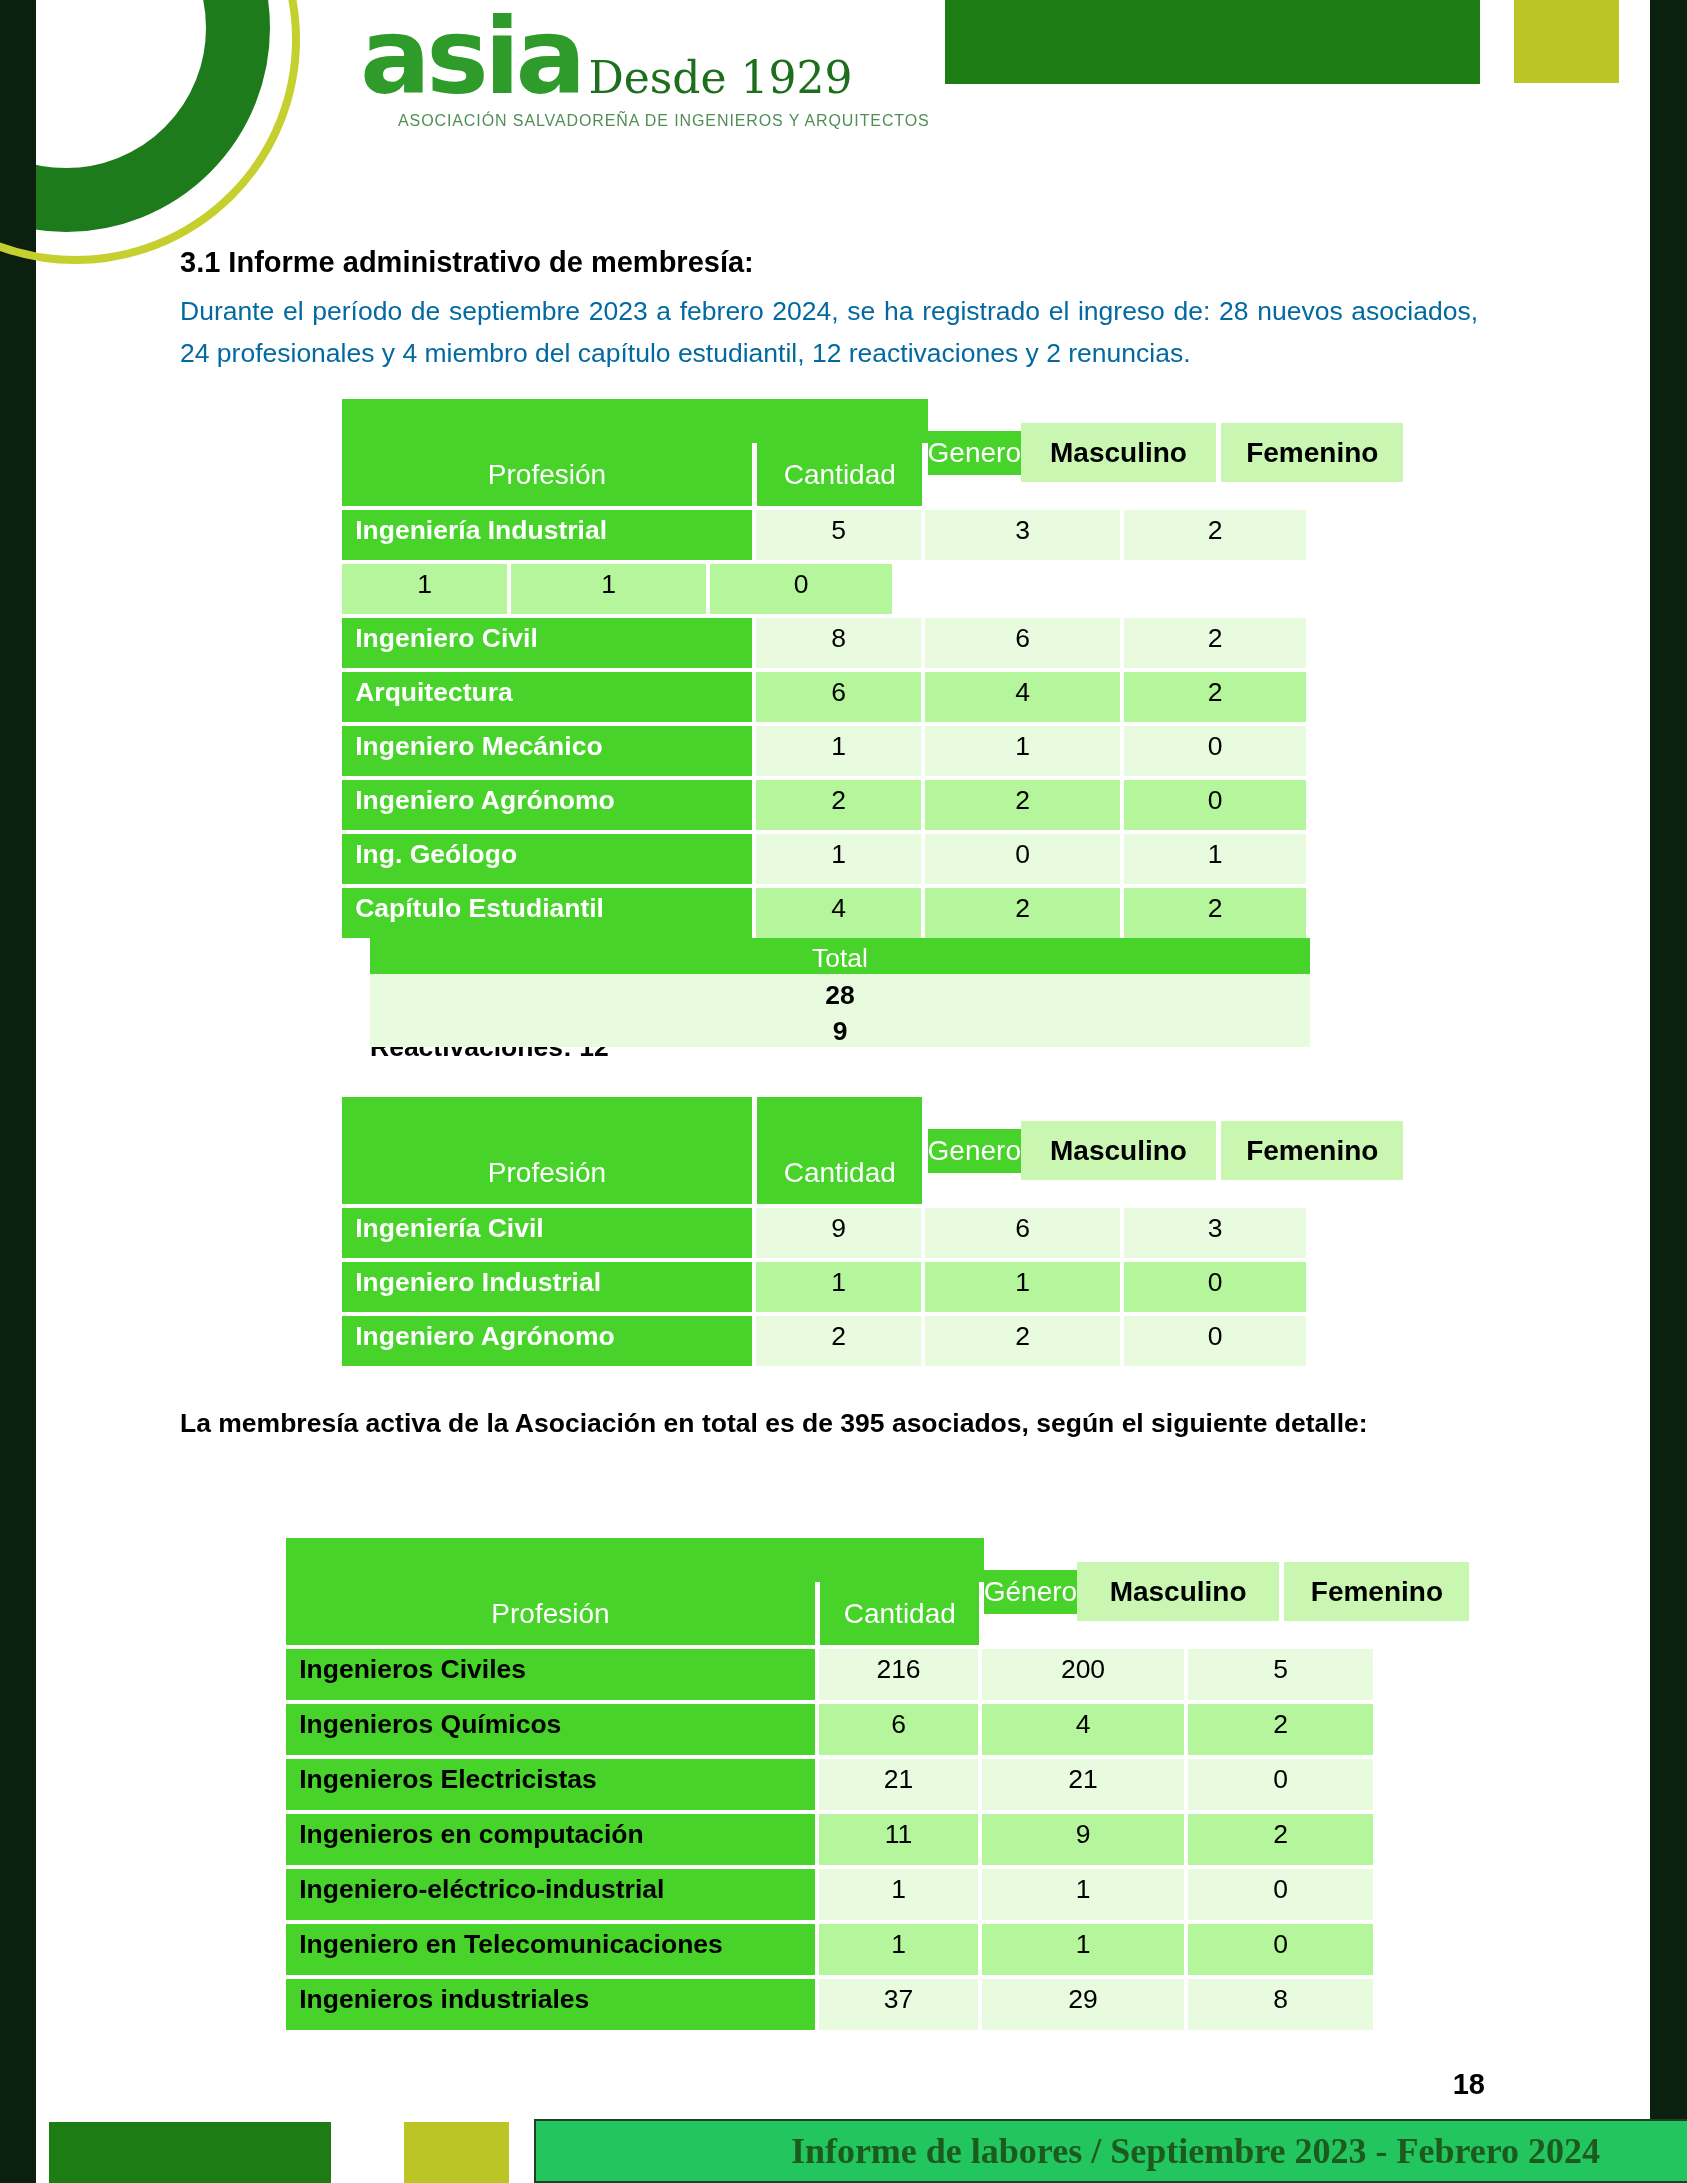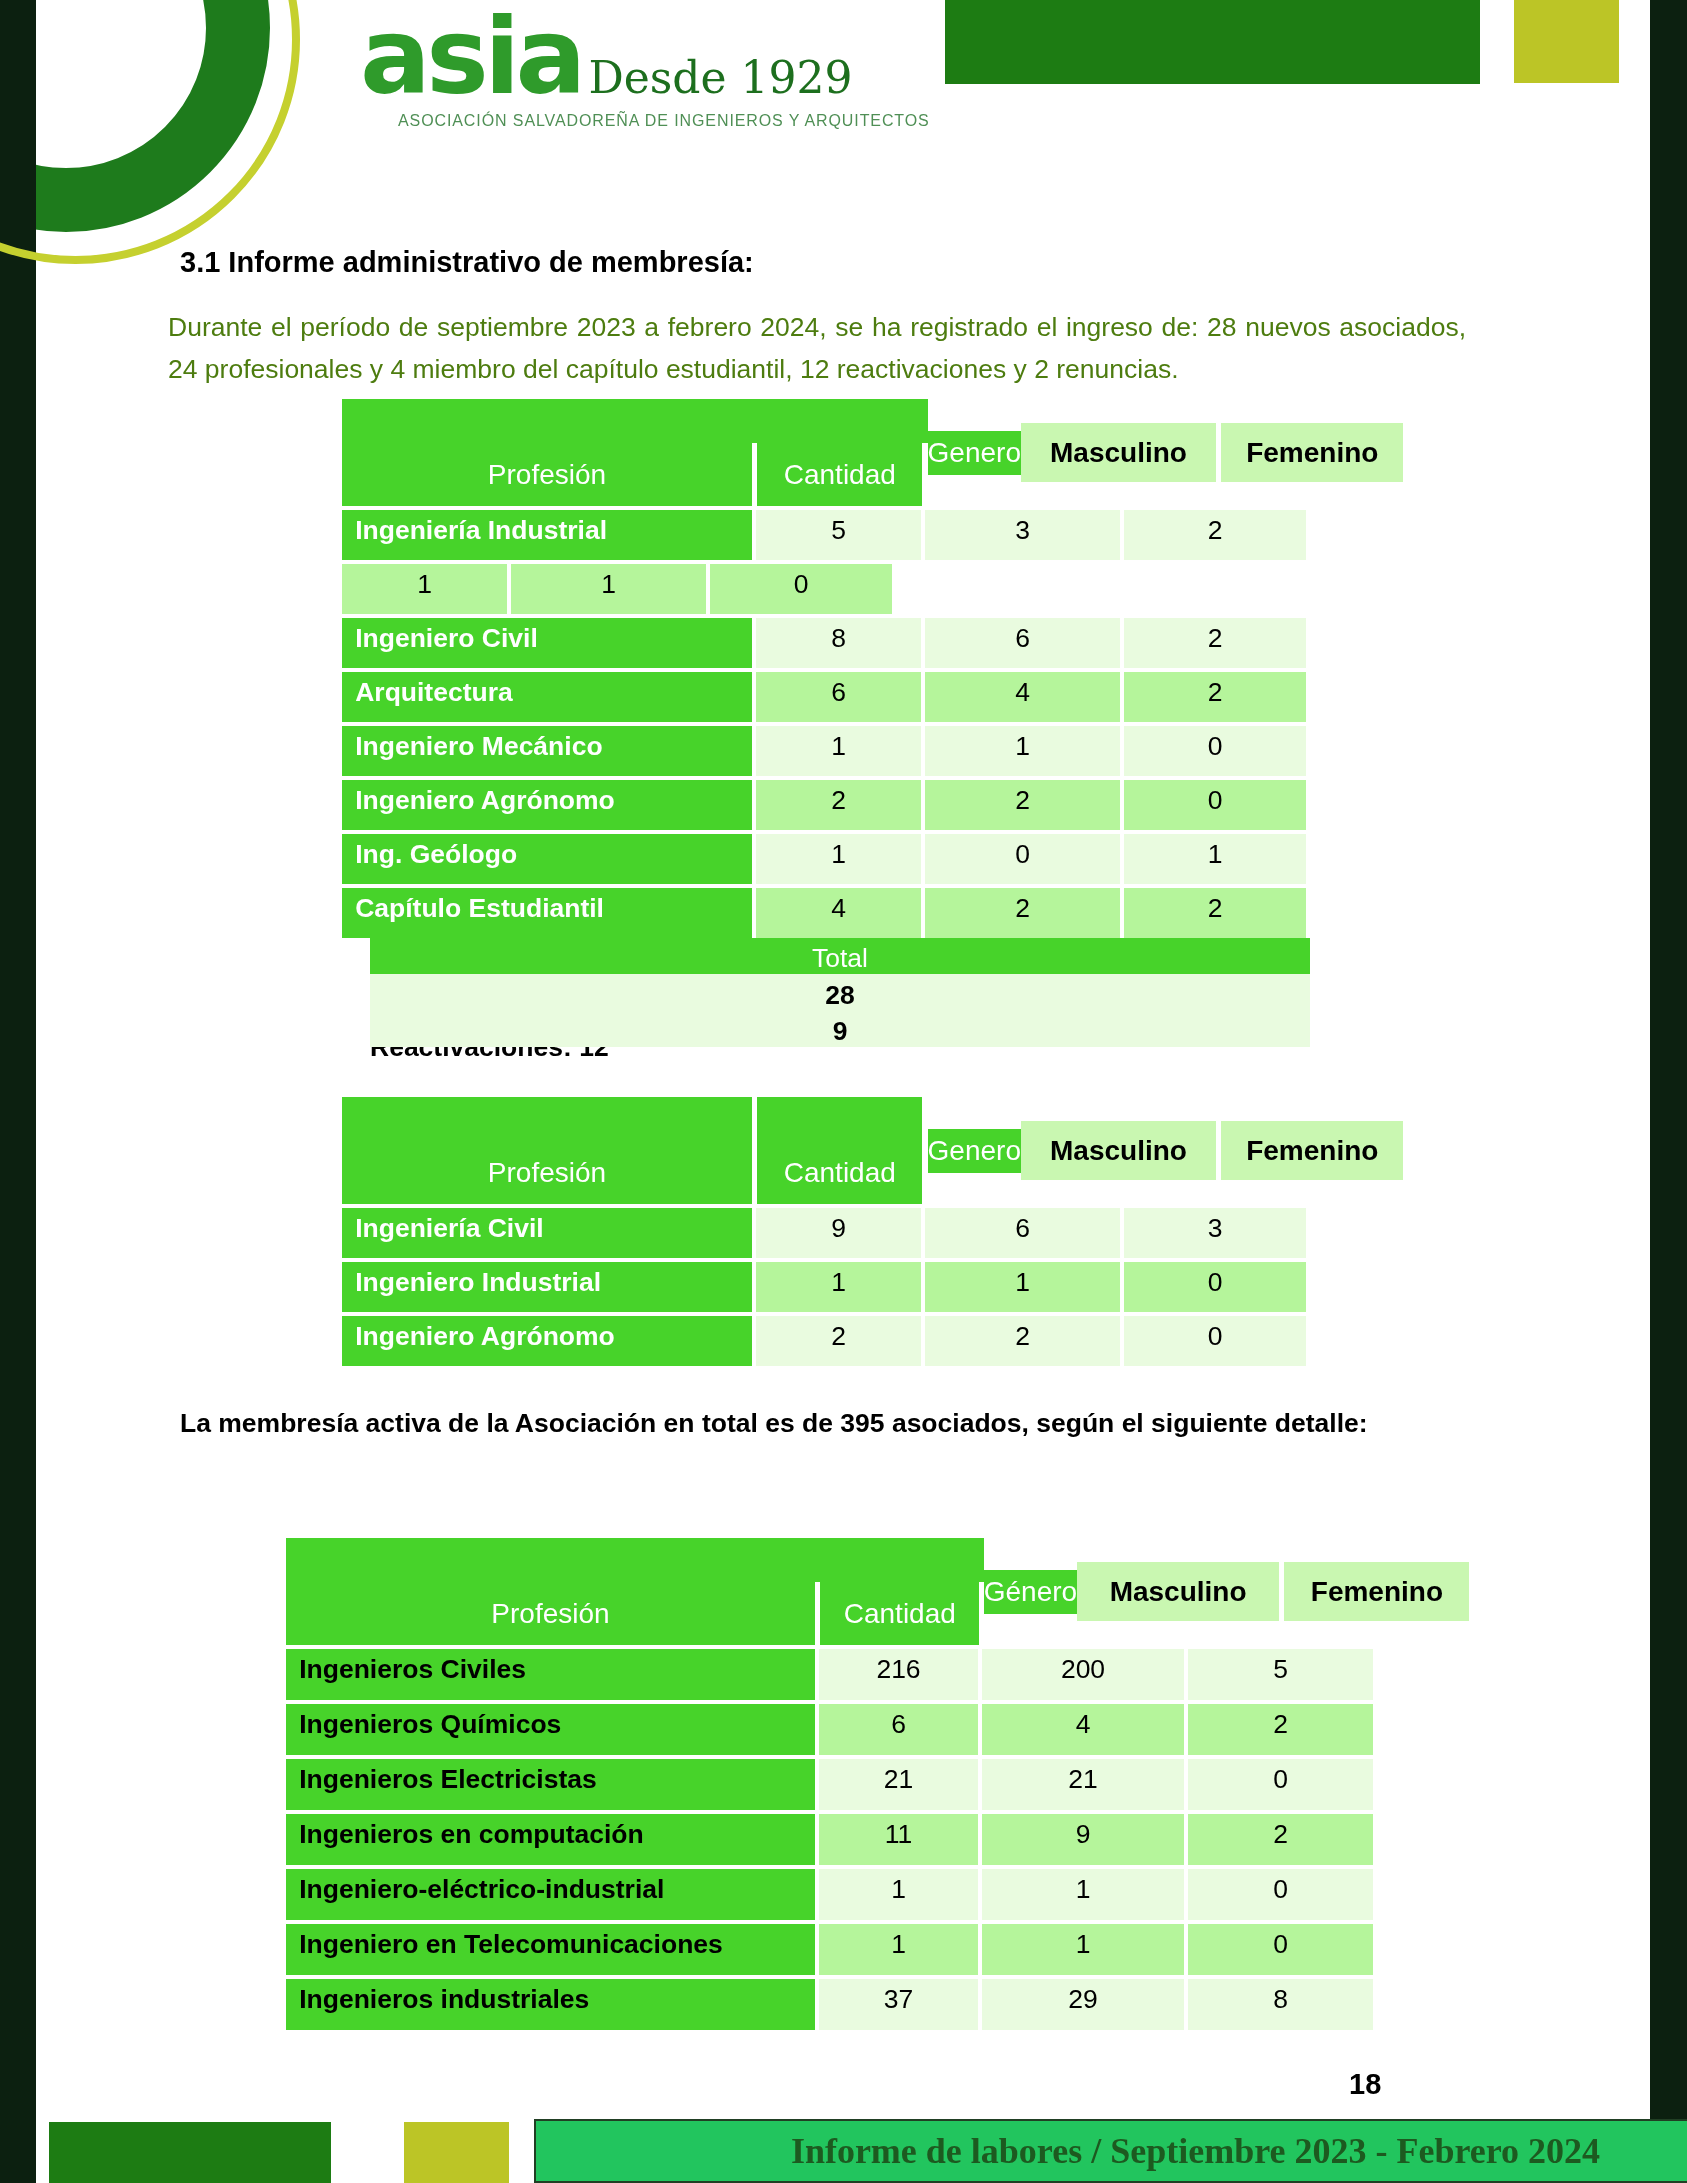--- a/index.html
+++ b/index.html
@@ -24,26 +24,26 @@
   
   .logo { position:absolute; left:360px; top:5.3px; z-index:5; }
   .logo-row { display:flex; align-items:baseline; gap:6.6px; }
   .logo-brand { font-family:"DejaVu Sans", sans-serif; font-weight:bold; font-size:105px; line-height:1;
                 letter-spacing:-4.6px; color:#2f9b2b; }
   .logo-since { font-family:"DejaVu Serif", serif; font-size:44px; color:#1d6f1e; letter-spacing:0; }
   .logo-caption { margin-top:1.3px; padding-left:38px; font-size:16px; letter-spacing:0.9px; color:#4f8f55; }
 
   
   .title { position:absolute; left:180px; top:246px; width:1316px; font-size:29px; font-weight:bold; color:#000; z-index:5; }
-  .intro { position:absolute; left:168px; top:290px; width:1298px; font-size:26.5px; line-height:42px;
-           text-align:justify; color:#4d7c0f; z-index:5;margin-top:16px; }
+  .intro { position:absolute; left:180px; top:290px; width:1298px; font-size:26.5px; line-height:42px;
+           text-align:justify; color:#0369a1; z-index:5; }
   .react-label { position:absolute; left:370px; top:1032px; font-size:26.5px; font-weight:bold; color:#000; z-index:5; }
   .membership-par { position:absolute; left:180px; top:1402px; width:1298px; font-size:26.5px; line-height:42px;
            font-weight:bold; text-align:justify; color:#000; z-index:5; }
-  .page-number { position:absolute; left:1349px; top:2068px; width:136px; text-align:left;
+  .page-number { position:absolute; left:1349px; top:2068px; width:136px; text-align:right;
            font-size:29px; font-weight:bold; color:#000; z-index:5; }
 
   
   .tbl { position:absolute; z-index:5; }
   .tbl.t1 { left:342px; top:399px;  width:968px; --cA:410px; --cB:165px; --cC:195px; --cD:182px; }
   .tbl.t2 { left:342px; top:1097px; width:968px; --cA:410px; --cB:165px; --cC:195px; --cD:182px; }
   .tbl.t3 { left:286px; top:1538px; width:1090px; --cA:529px; --cB:159px; --cC:202px; --cD:185px; }
 
   .thead { display:flex; height:107px; }
   .hleft { display:flex; height:107px; }

